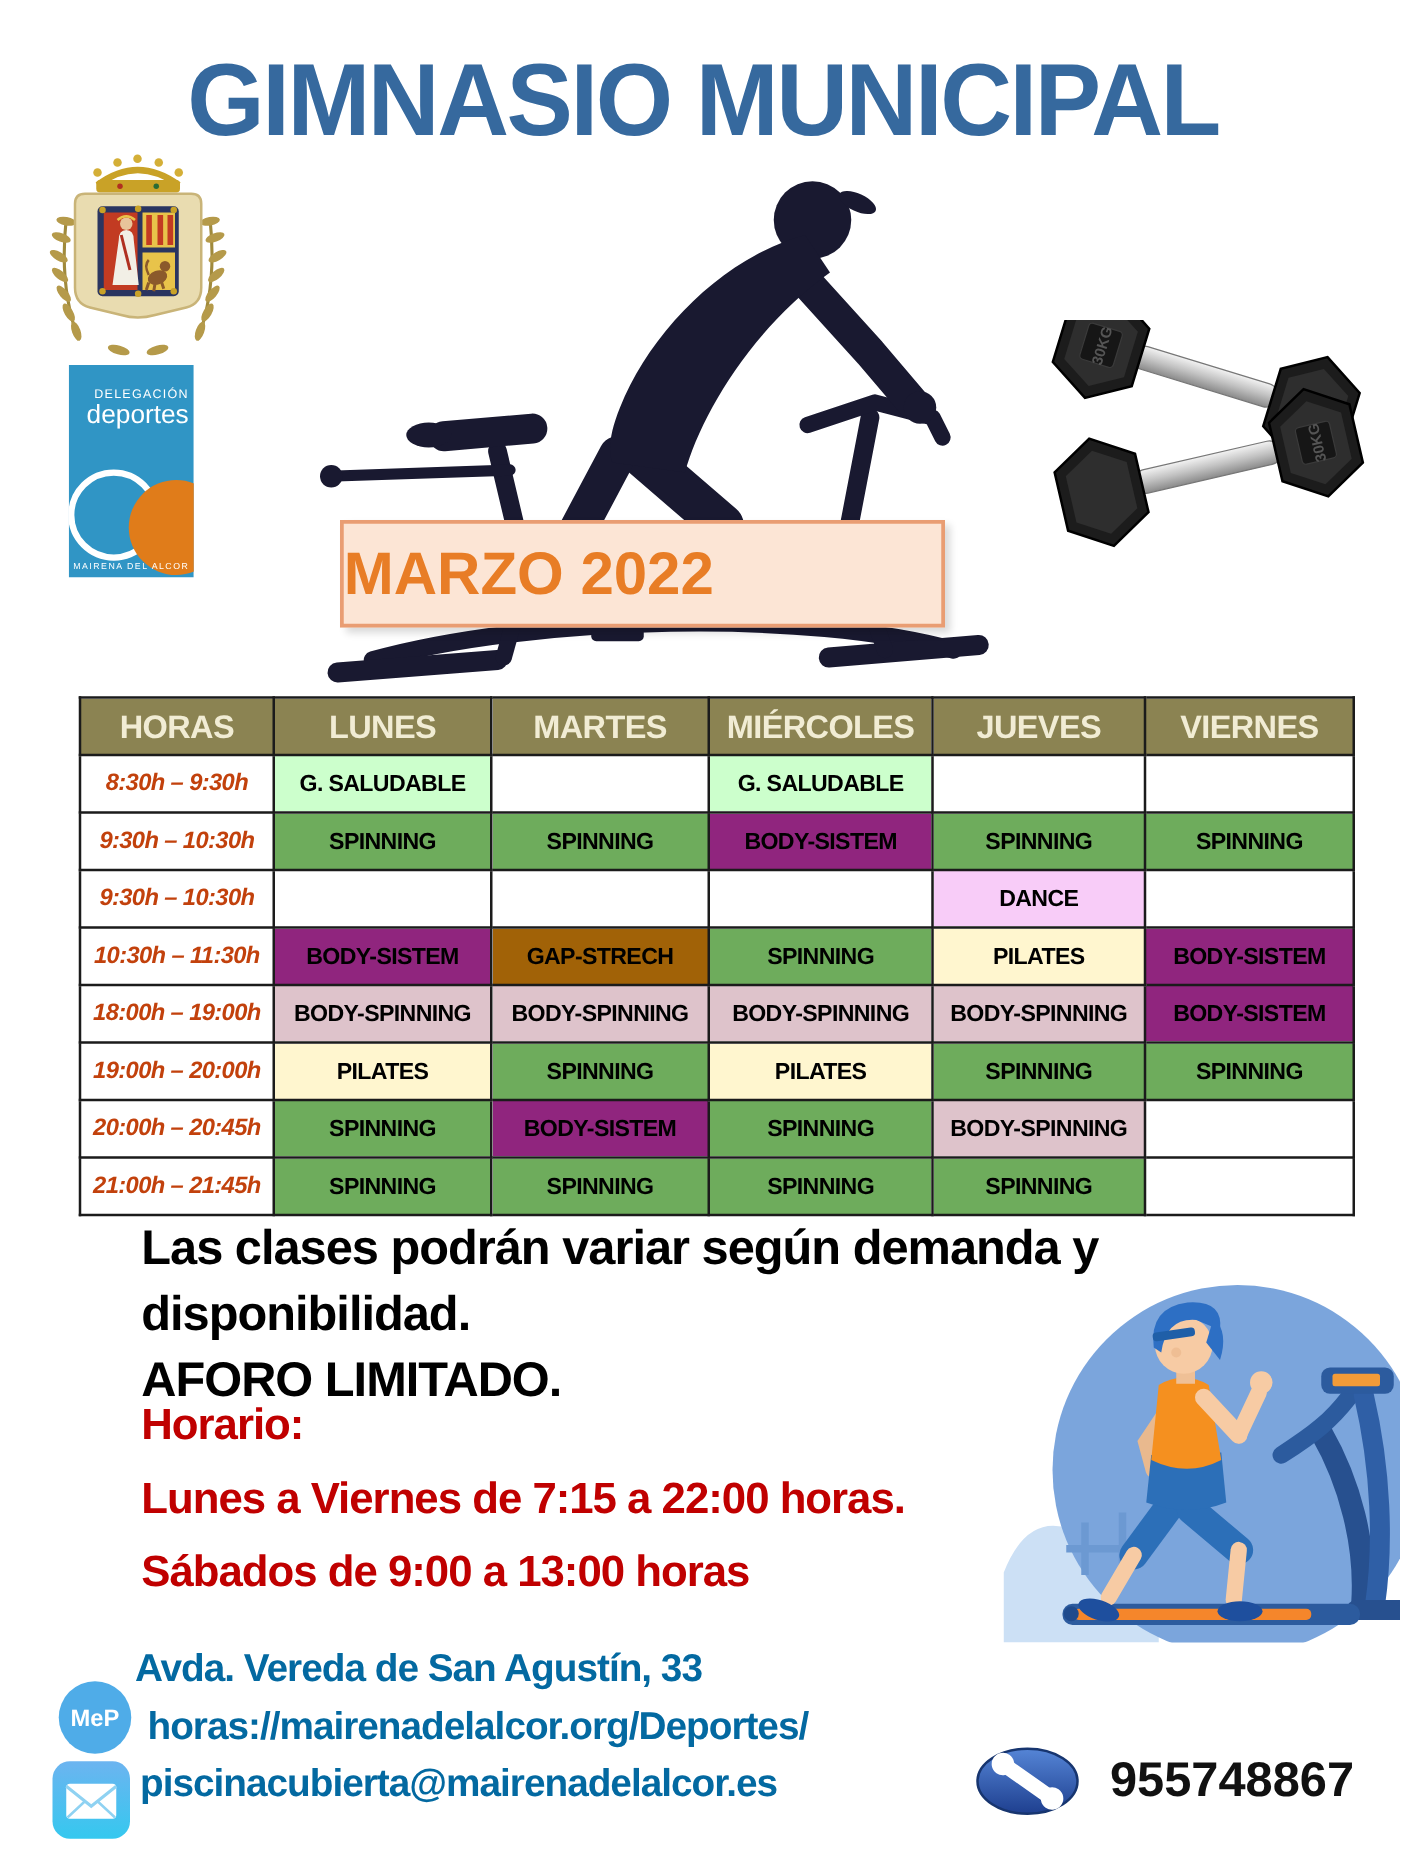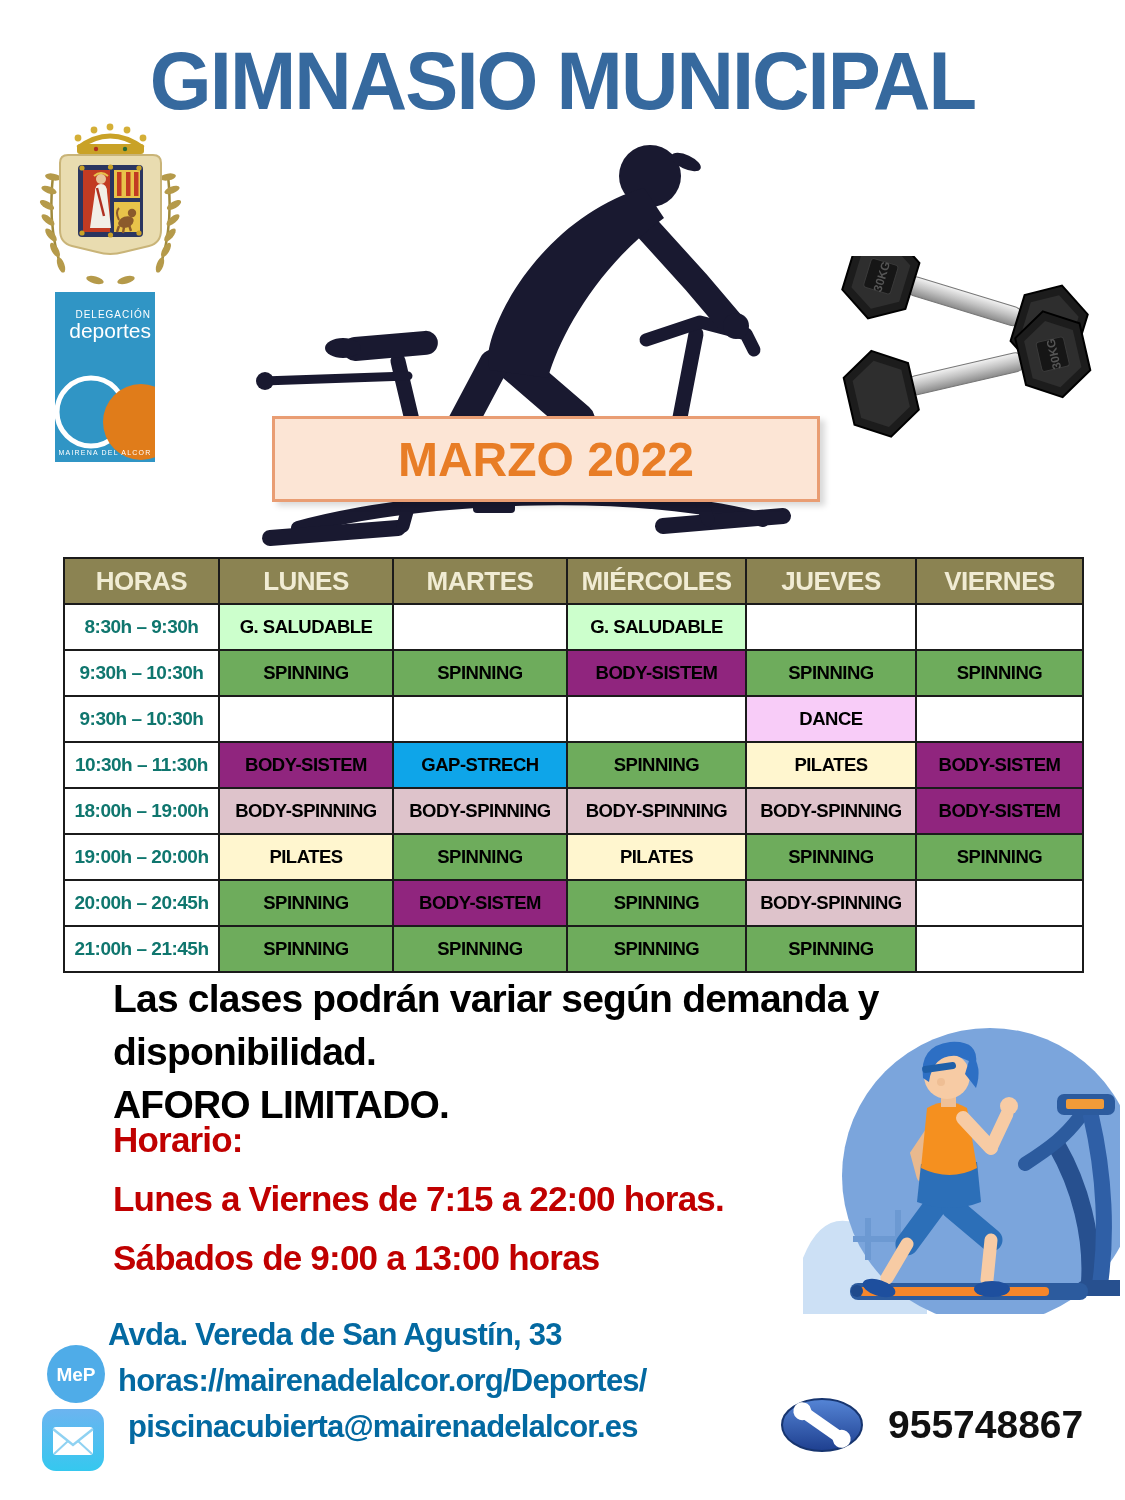--- a/index.html
+++ b/index.html
@@ -11,42 +11,42 @@
 
   
   .page-title{
     left:0;top:34px;width:1125px;text-align:center;
     font-size:82px;font-weight:bold;letter-spacing:-2px;
     color:#36699E;white-space:nowrap;transform:scaleX(0.97);
   }
 
   
   .month-banner{
-    left:272px;top:416px;width:548px;height:86px;
+    left:272px;top:416px;width:484px;height:86px;
     background:#FCE5D5;border:3px solid #E99D73;box-sizing:border-box;
-    display:flex;align-items:center;justify-content:center;
+    display:flex;align-items:center;justify-content:flex-start;
     box-shadow:5px 4px 6px rgba(0,0,0,0.15);
   }
   .month-banner span{
     font-size:48px;font-weight:bold;color:#E87D26;letter-spacing:0px;
   }
 
   
   table.schedule{
     position:absolute;left:63px;top:557px;border-collapse:collapse;
     table-layout:fixed;width:1019px;
   }
   table.schedule th, table.schedule td{
     border:2px solid #1b1b1b;text-align:center;vertical-align:middle;
     padding:0;height:44px;overflow:hidden;
   }
   table.schedule th{
     background:#8B8352;color:#F1ECD4;font-size:26px;font-weight:bold;letter-spacing:-0.5px;
   }
-  td.time-cell{background:#ffffff;color:#0f766e;font-size:19px;font-weight:bold;letter-spacing:-0.5px;}
+  td.time-cell{background:#ffffff;color:#c2410c;font-size:19px;font-weight:bold;letter-spacing:-0.5px;font-style:italic;}
   td.activity{color:#000;font-size:18.5px;font-weight:bold;letter-spacing:-0.5px;}
   td.ghost{border:none;background:transparent;}
 
   
   .notes{left:113px;top:972px;color:#000;font-weight:bold;font-size:39px;letter-spacing:-0.8px;line-height:53px;}
   .hours{left:113px;top:1110px;color:#C00000;font-weight:bold;font-size:35px;letter-spacing:-0.8px;line-height:59px;}
   .contact{left:108px;top:1312px;color:#0369a1;font-weight:bold;font-size:31px;letter-spacing:-0.8px;line-height:46px;}
   .phone-row{left:778px;top:1396px;display:flex;align-items:center;gap:22px;}
   .phone-number{font-size:39px;font-weight:bold;color:#111;letter-spacing:0px;}
 </style>
@@ -237,21 +237,21 @@
           <td class="time-cell">9:30h – 10:30h</td>
           <td class="activity" style="background: rgb(255, 255, 255);"></td>
           <td class="activity" style="background: rgb(255, 255, 255);"></td>
           <td class="activity" style="background: rgb(255, 255, 255);"></td>
           <td class="activity" style="background: rgb(248, 204, 248);">DANCE</td>
           <td class="activity" style="background: rgb(255, 255, 255);"></td>
         </tr>
         <tr>
           <td class="time-cell">10:30h – 11:30h</td>
           <td class="activity" style="background: rgb(144, 37, 126);">BODY-SISTEM</td>
-          <td class="activity" style="background: #0ea5e9;">GAP-STRECH</td>
+          <td class="activity" style="background: #a16207;">GAP-STRECH</td>
           <td class="activity" style="background: rgb(110, 172, 92);">SPINNING</td>
           <td class="activity" style="background: rgb(255, 246, 207);">PILATES</td>
           <td class="activity" style="background: rgb(144, 37, 126);">BODY-SISTEM</td>
         </tr>
         <tr>
           <td class="time-cell">18:00h – 19:00h</td>
           <td class="activity" style="background: rgb(222, 195, 203);">BODY-SPINNING</td>
           <td class="activity" style="background: rgb(222, 195, 203);">BODY-SPINNING</td>
           <td class="activity" style="background: rgb(222, 195, 203);">BODY-SPINNING</td>
           <td class="activity" style="background: rgb(222, 195, 203);">BODY-SPINNING</td>
@@ -332,21 +332,21 @@
       <path d="M128 82 Q124 50 155 46 Q184 44 181 68 L162 60 Q138 58 134 86 Z" fill="#2D6FC4"></path>
       <path d="M176 58 Q188 70 181 92 L170 78 Z" fill="#2D6FC4"></path>
       <rect x="127" y="68" width="34" height="7" rx="3" transform="rotate(-8 144 71)" fill="#1F5FA8"></rect>
       <circle cx="146" cy="86" r="4" fill="#EFBE94"></circle>
     </g>
   </svg>
 
   <div class="abs contact">
     <div>Avda. Vereda de San Agustín, 33</div>
     <div style="margin-left:10px">horas://mairenadelalcor.org/Deportes/</div>
-    <div style="margin-left:20px">piscinacubierta@mairenadelalcor.es</div>
+    <div style="margin-left:4px">piscinacubierta@mairenadelalcor.es</div>
   </div>
 
   <svg class="abs" style="left:46px;top:1344px" width="60" height="60" viewBox="0 0 60 60">
     <circle cx="30" cy="30" r="29" fill="#4FACE8"></circle>
     <text x="30" y="37" text-anchor="middle" font-size="19" font-weight="bold" fill="#ffffff" font-family="Liberation Sans, sans-serif">MeP</text>
   </svg>
 
   <svg class="abs" style="left:41px;top:1408px" width="64" height="64" viewBox="0 0 64 64">
     <defs>
       <linearGradient id="mailGrad" x1="0" y1="0" x2="0" y2="1">

